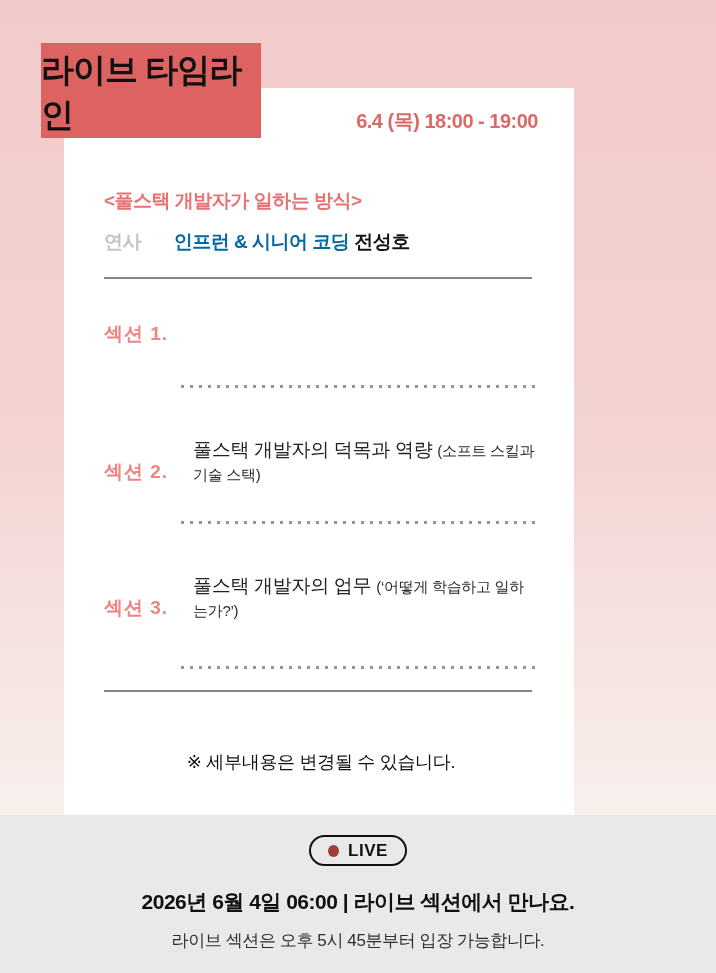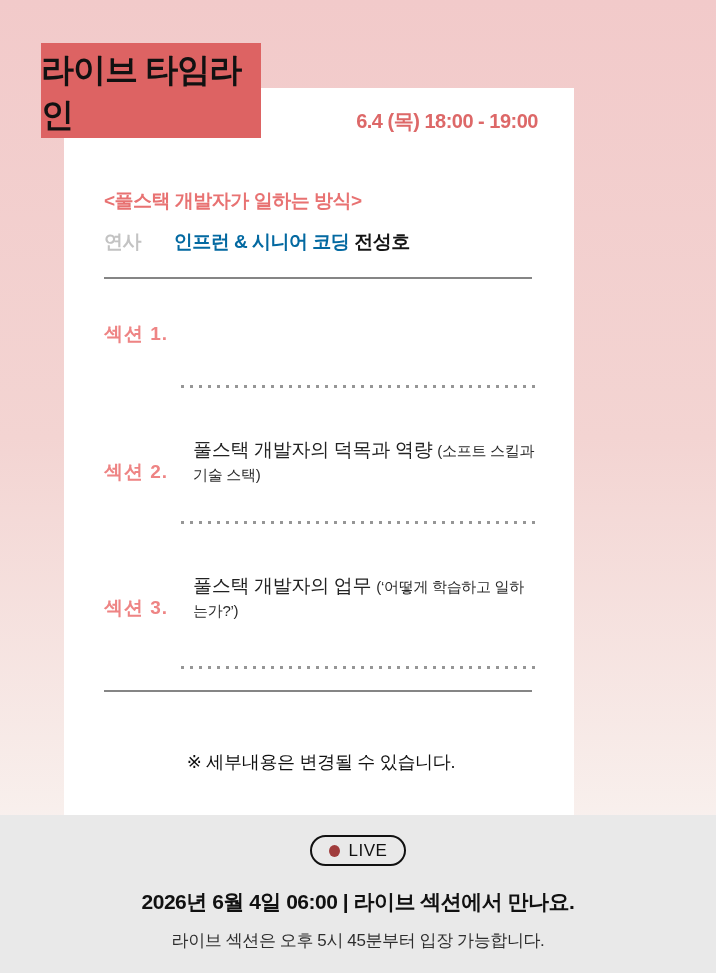--- a/index.html
+++ b/index.html
@@ -152,21 +152,21 @@
   }
   .live-dot {
     width: 11px;
     height: 12px;
     border-radius: 50%;
     background: #a03c3c;
     display: inline-block;
   }
   .live-text {
     font-size: 17px;
-    font-weight: 400;
+    font-weight: 700;
     color: #111111;
     letter-spacing: 0.5px;
     padding-top: 1px;
   }
   .f-main {
     margin-top: 22px;
     font-size: 21px;
     font-weight: 700;
     color: #111111;
     letter-spacing: -0.5px;

